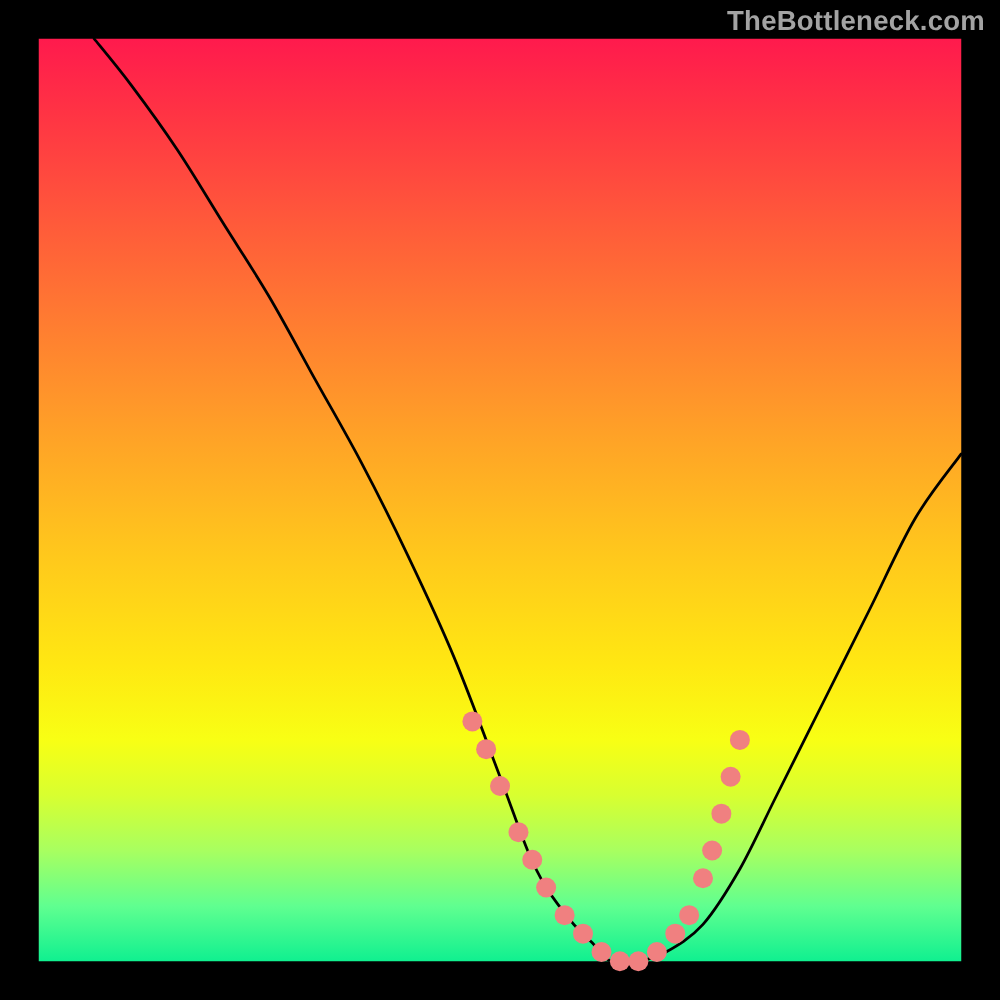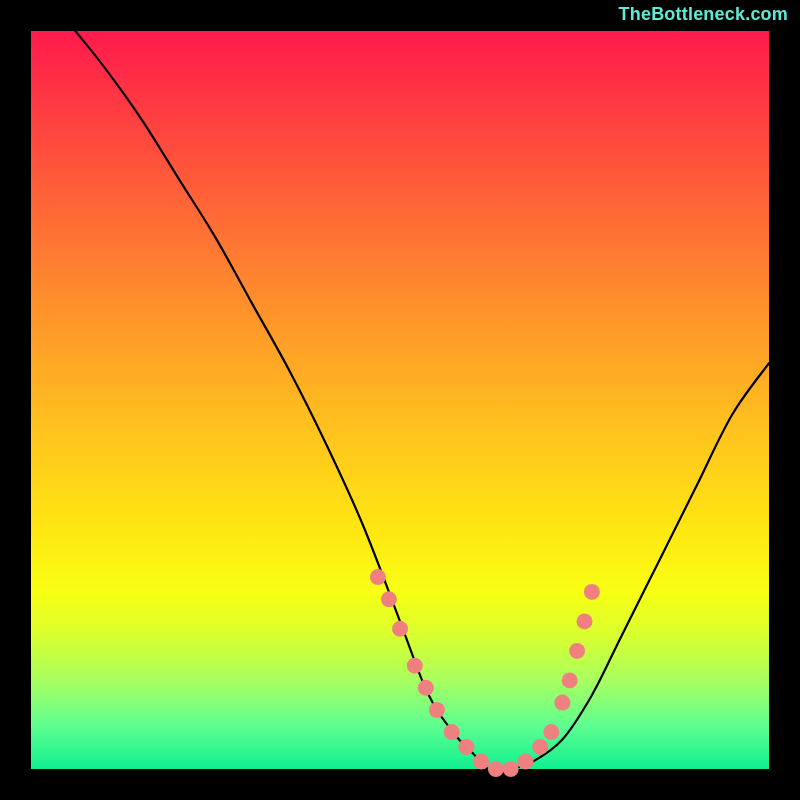--- a/index.html
+++ b/index.html
@@ -14,22 +14,22 @@
   .frame {
     position: relative;
     width: 800px;
     height: 800px;
     background: #000;
   }
   .watermark {
     position: absolute;
     top: 4px;
     right: 12px;
-    color: #5eead4;
-    font-size: 18px;
+    color: #a3a3a3;
+    font-size: 22px;
     font-weight: 600;
     letter-spacing: 0.2px;
     z-index: 5;
     text-align: right;
   }
   .plot {
     position: absolute;
     left: 31px;
     top: 31px;
     width: 738px;

